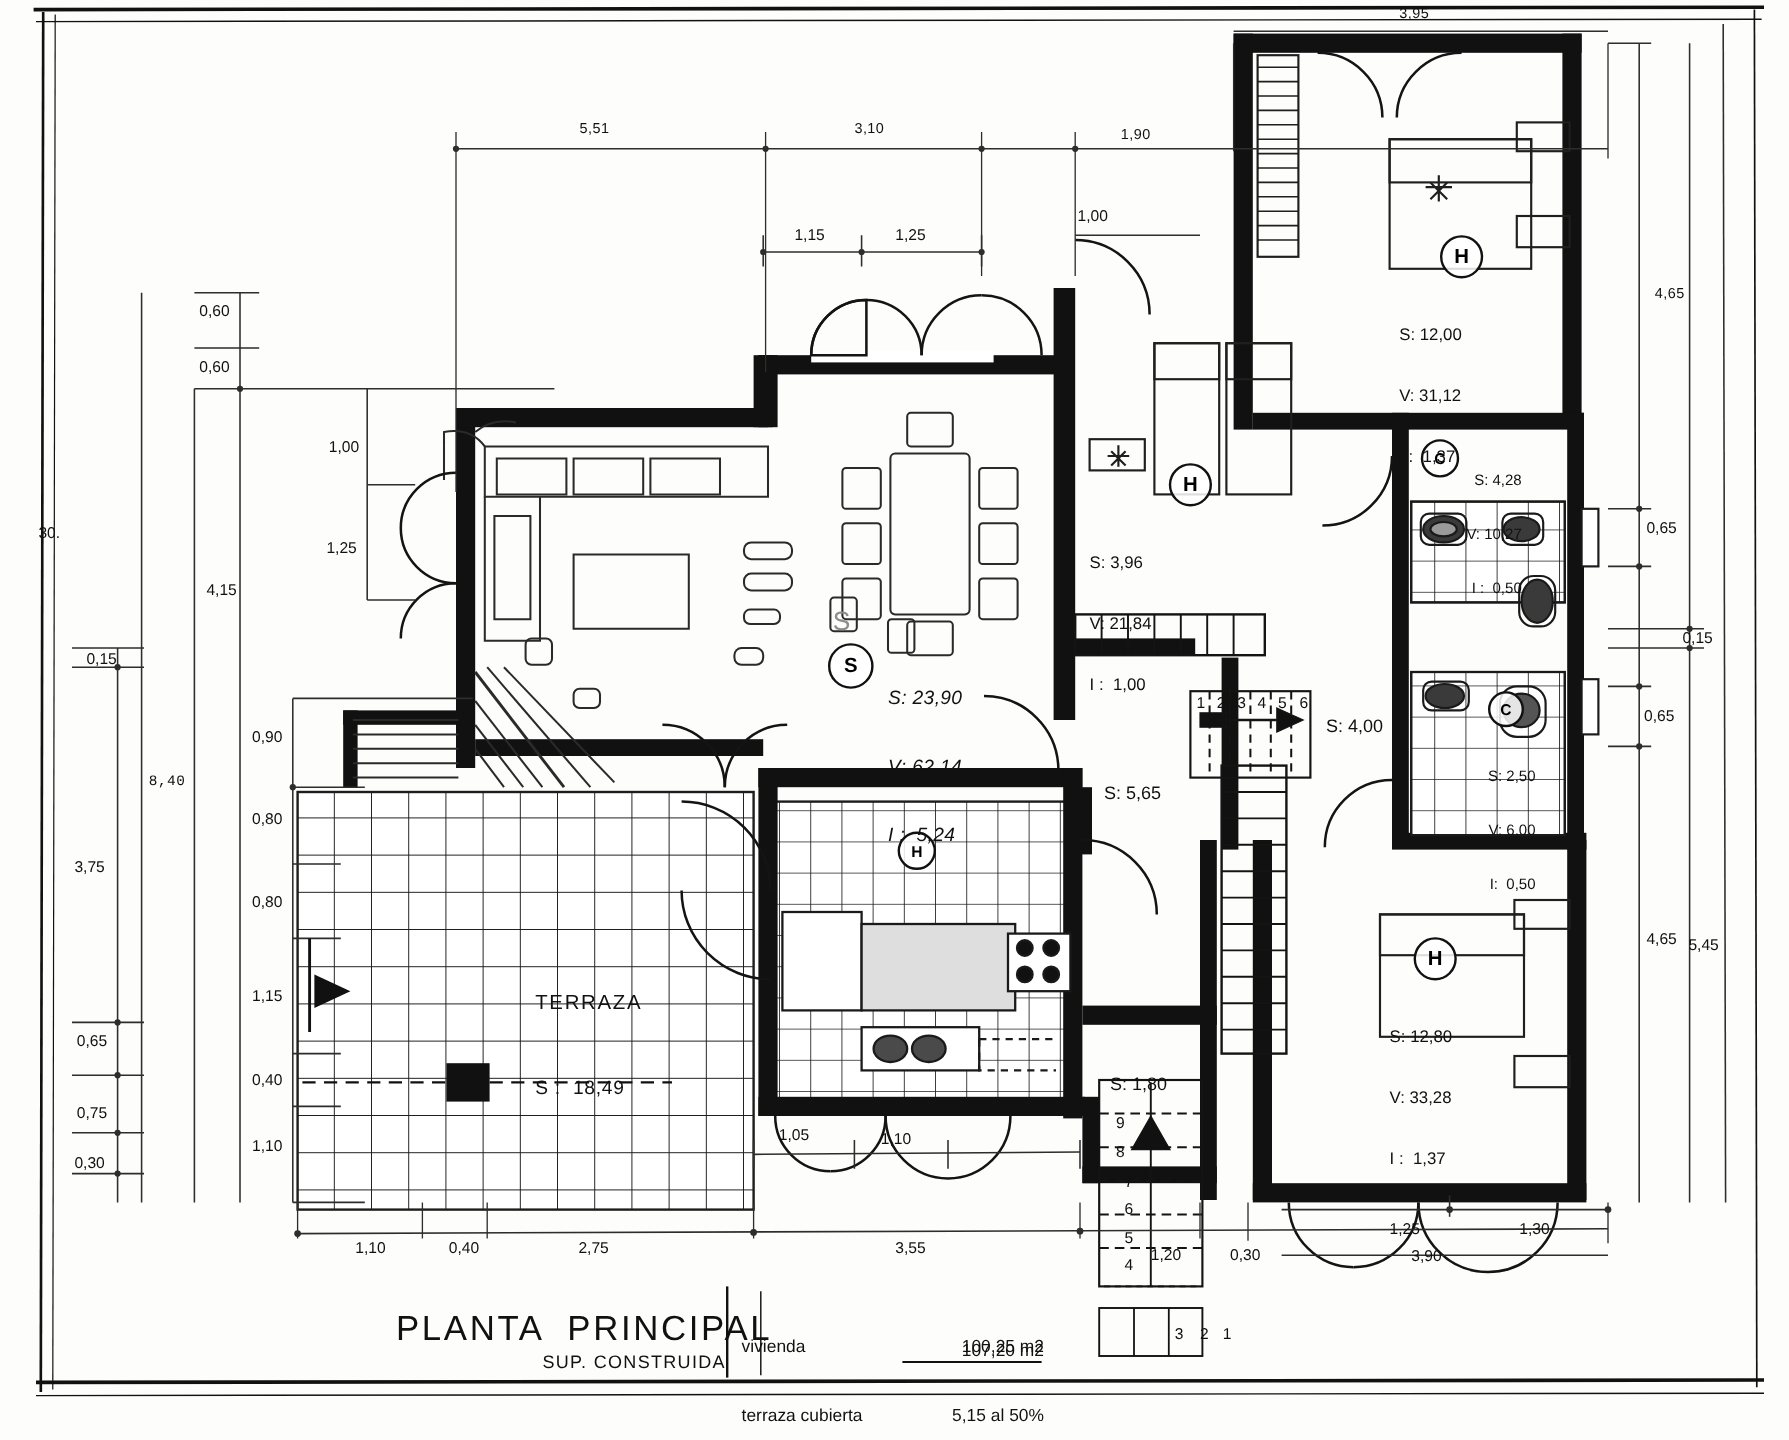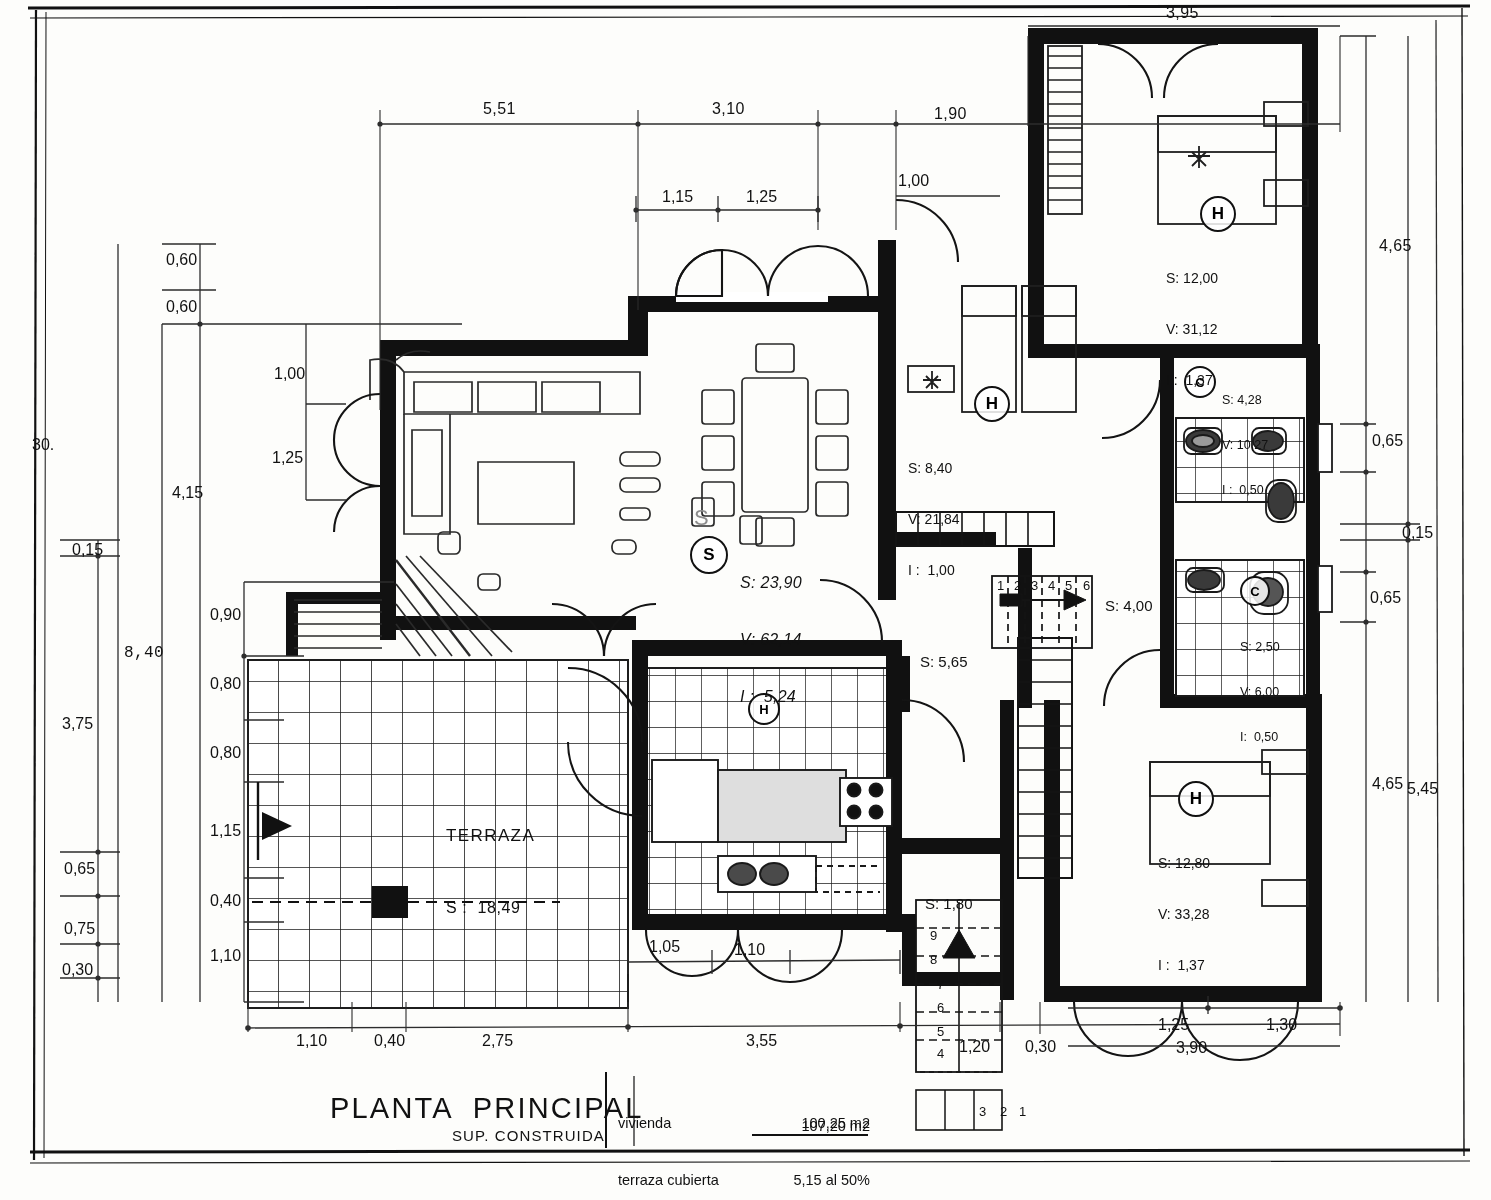--- a/index.html
+++ b/index.html
@@ -1,24 +1,24 @@
 <!DOCTYPE html>
 <html><head>
 <meta charset="utf-8">
 <style>
   html,body{margin:0;padding:0;background:#fff;}
   body{font-family:"Liberation Sans",sans-serif;}
   #sheet{position:relative;width:1491px;height:1200px;background:#fdfdfb;overflow:hidden;}
   #sheet svg{position:absolute;left:0;top:0;}
   .lbl{position:absolute;white-space:pre;font-family:"Liberation Sans",sans-serif;color:#111;}
-  .dim{font-size:16px;letter-spacing:.4px;text-align:right;}
-  .dim-s{font-size:16px;}
+  .dim{font-size:12px;letter-spacing:.4px;text-align:right;}
+  .dim-s{font-size:13px;}
   .room{font-size:16px;line-height:19px;letter-spacing:.3px;}
   .room-sm{font-size:14px;line-height:17px;}
-  .room-xs{font-size:12.5px;line-height:15px;}
+  .room-xs{font-size:12.5px;line-height:15px;text-align:right;}
   .areatxt{font-size:15px;}
   .terr{font-size:17px;line-height:24px;letter-spacing:1.4px;}
   .stepno{font-size:13px;}
   .title-main{font-size:29px;letter-spacing:2.2px;}
   .title-sub{font-size:15px;letter-spacing:1.1px;}
   .tb{font-size:14.5px;line-height:19px;}
   .tbn{font-size:14.5px;line-height:19px;text-align:right;}
   .circ{position:absolute;border:2.4px solid #111;border-radius:50%;display:flex;align-items:center;justify-content:center;font-size:17px;font-weight:600;background:rgba(255,255,255,.85);}
   .circ-sm{font-size:13px;border-width:2px;}
 </style>
@@ -405,21 +405,21 @@
     <div>S: 23,90</div>
     <div>V: 62,14</div>
     <div>I :  5,24</div>
   </div>
   <div class="lbl room-sm" style="left:1166px;top:236px;">
     <div>S: 12,00</div>
     <div>V: 31,12</div>
     <div>I :  1,37</div>
   </div>
   <div class="lbl room-sm" style="left:908px;top:426px;">
-    <div>S: 8,40</div>
+    <div>S: 3,96</div>
     <div>V: 21,84</div>
     <div>I :  1,00</div>
   </div>
   <div class="lbl room-sm" style="left:1158px;top:821px;">
     <div>S: 12,80</div>
     <div>V: 33,28</div>
     <div>I :  1,37</div>
   </div>
   <div class="lbl room-xs" style="left:1222px;top:363px;">
     <div>S: 4,28</div>

